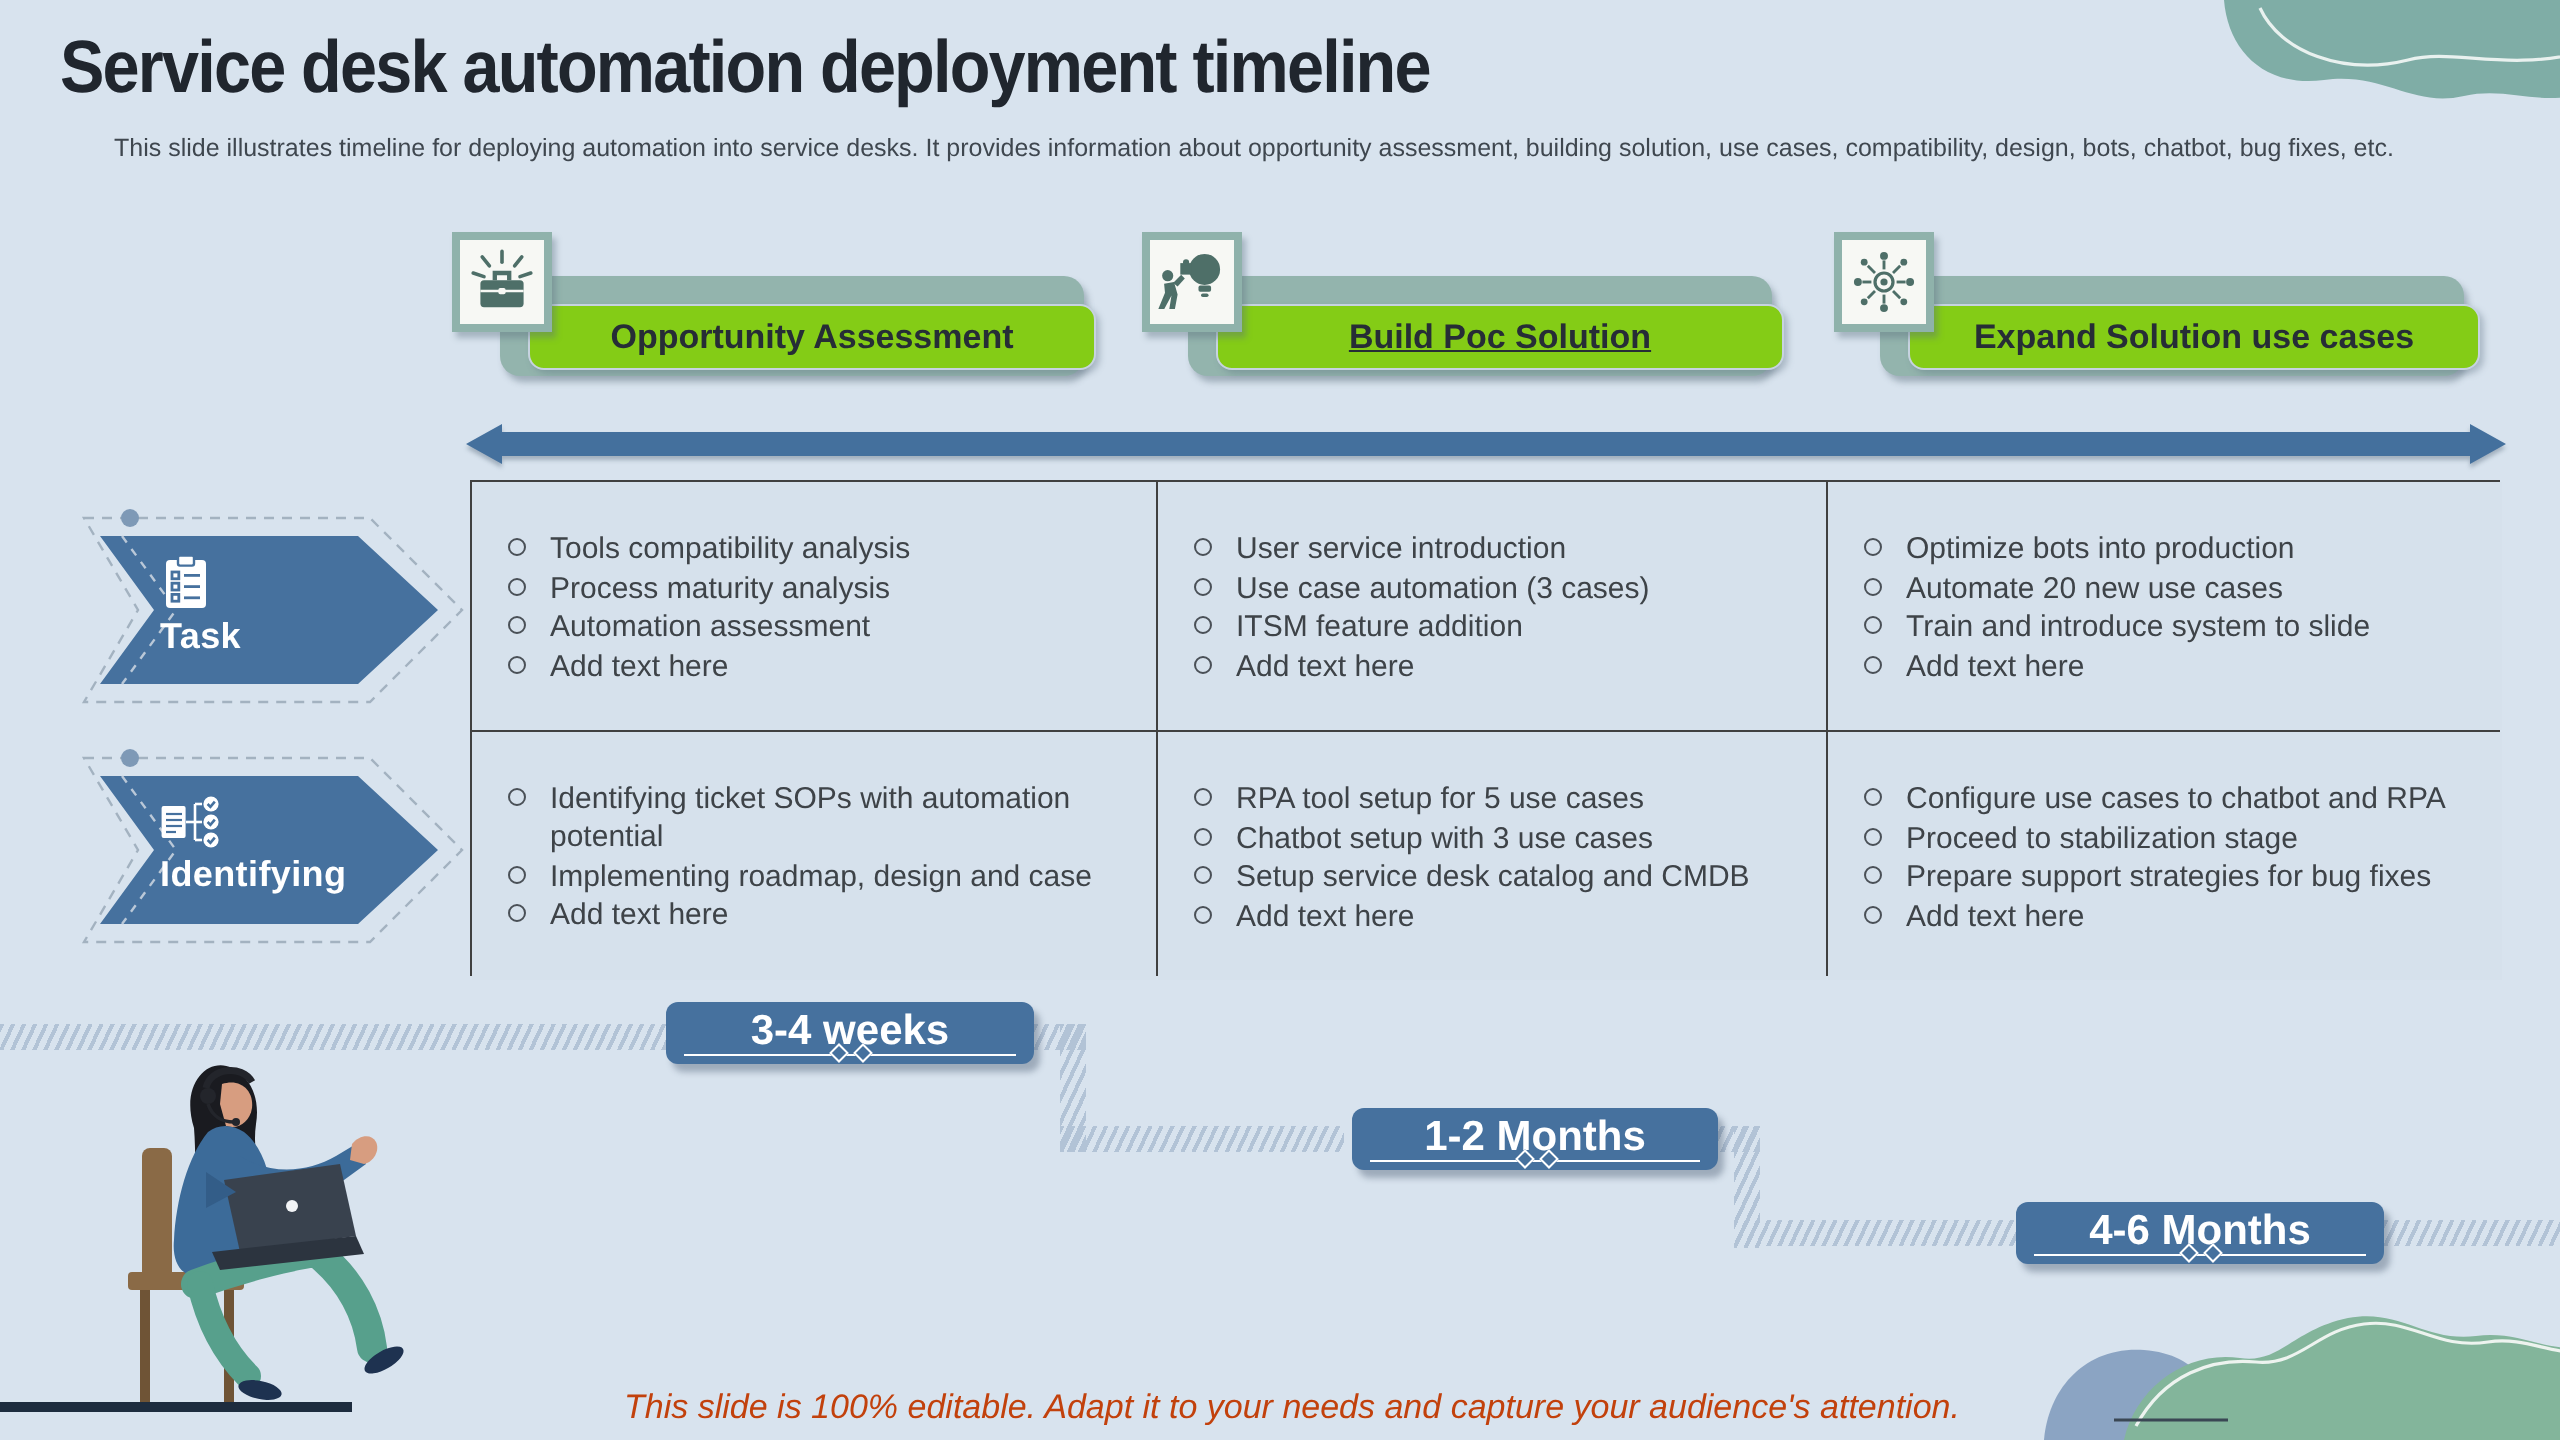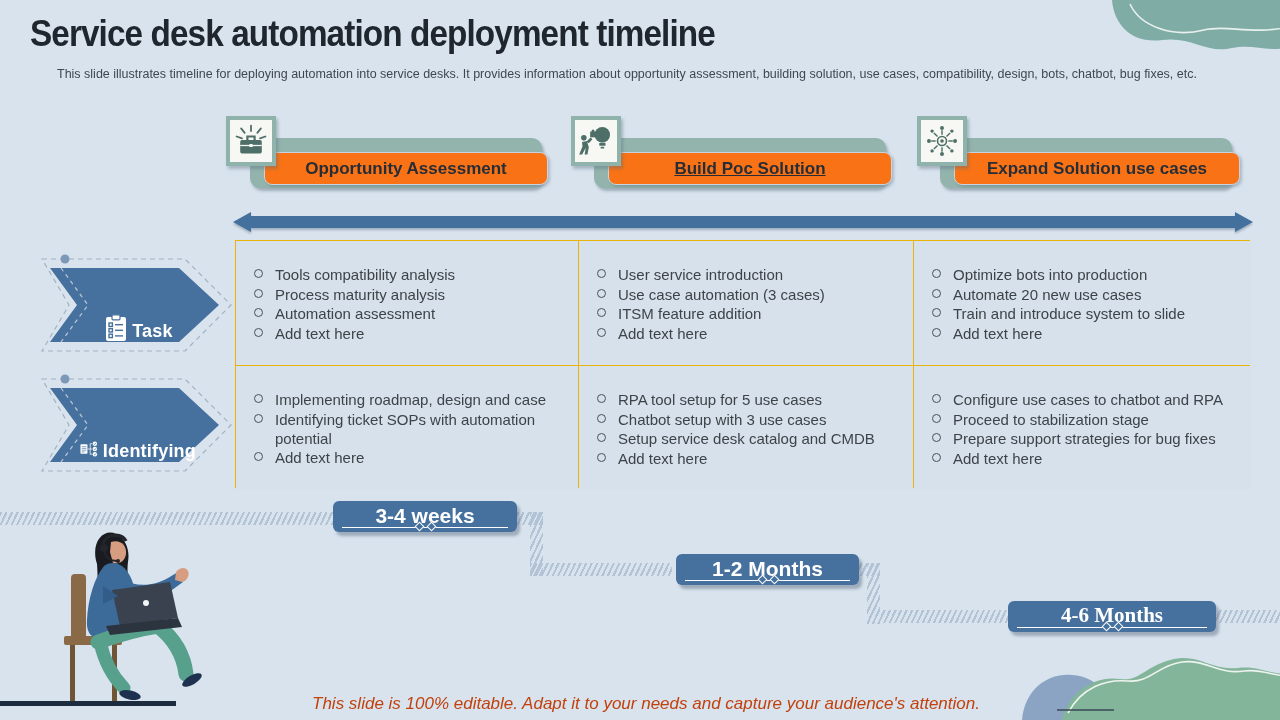--- a/index.html
+++ b/index.html
@@ -7,43 +7,43 @@
          font-family:"Liberation Sans",sans-serif;padding-left:12px;}
 
   
   .title{position:absolute;left:30px;top:13px;font-size:37px;font-weight:bold;color:#20262e;
          letter-spacing:-1px;transform:scaleX(.9);transform-origin:left center;white-space:nowrap;}
   .subtitle{position:absolute;left:31px;top:67px;font-size:12.5px;color:#3f474f;width:1150px;margin-left:26px;}
 
   
   .bar-bg{position:absolute;top:138px;width:292px;height:50px;background:#93b4ad;border-radius:10px;
           box-shadow:2px 3px 3px rgba(90,110,125,.45);}
-  .label-box{position:absolute;top:152px;height:31px;background:#f97316;border:1px solid #c7d3e0;
+  .label-box{position:absolute;top:152px;height:31px;background:#84cc16;border:1px solid #c7d3e0;
           border-radius:8px;box-shadow:2px 2px 3px rgba(90,110,125,.35);display:flex;align-items:center;
           justify-content:center;font-weight:bold;font-size:17px;color:#262d36;}
   .icon-box{position:absolute;top:116px;width:42px;height:42px;background:#f7f8f4;border:4px solid #8fb2ab;
           box-shadow:2px 3px 3px rgba(90,110,125,.4);display:flex;align-items:center;justify-content:center;}
 
   
   .main-arrow{position:absolute;left:233px;top:212px;filter:drop-shadow(0 2px 1px rgba(60,80,100,.35));}
 
   
   .grid{position:absolute;left:235px;top:240px;width:1015px;height:248px;display:grid;
-        grid-template-columns:342px 334px 337px;grid-template-rows:124px 124px;background:#eab308;
+        grid-template-columns:342px 334px 337px;grid-template-rows:124px 124px;background:#404040;
         gap:1px;padding:1px;box-sizing:border-box;}
   .cell{background:#d6e1ec;padding:24px 8px 8px 16px;box-sizing:border-box;overflow:hidden;}
   ul.bullets{list-style:none;margin:0;padding:0;}
   ul.bullets li{display:flex;font-size:15px;color:#3e4348;line-height:19px;margin-bottom:.5px;}
   ul.bullets li::before{content:"";width:7px;height:7px;border:1.5px solid #4a5057;border-radius:50%;
         margin:4px 12px 0 2px;flex:none;}
 
   
   .row-arrow{position:absolute;left:38px;width:200px;height:106px;}
   .arrow-content{position:absolute;left:42px;top:14px;width:116px;height:78px;display:flex;
-        align-items:flex-end;justify-content:center;gap:3px;color:#fff;}
+        flex-direction:column;align-items:flex-start;justify-content:center;gap:3px;color:#fff;}
   .arrow-label{font-weight:bold;font-size:18px;letter-spacing:.2px;}
 
   
   .hatch{position:absolute;background:repeating-linear-gradient(115deg,#b2c3d6 0 2px,rgba(178,195,214,0) 2px 5px);z-index:1;}
   .dur{position:absolute;height:31px;background:#46719e;border-radius:6px;color:#fff;font-weight:bold;
        font-size:21px;text-align:center;line-height:29px;box-shadow:3px 4px 3px rgba(70,88,110,.4);z-index:2;}
   .dur .uline{position:absolute;left:9px;right:9px;bottom:4px;height:0;border-top:1.6px solid #fff;}
   .dur .dmark{position:absolute;bottom:2px;width:5px;height:5px;border:1.1px solid #fff;background:#46719e;
        transform:rotate(45deg);}
   .dm1{left:calc(50% - 9px);} .dm2{left:calc(50% + 3px);}
@@ -159,22 +159,22 @@
     <div class="cell">
       <ul class="bullets">
         <li>Optimize bots into production</li>
         <li>Automate 20 new use cases</li>
         <li>Train and introduce system to slide</li>
         <li>Add text here</li>
       </ul>
     </div>
     <div class="cell">
       <ul class="bullets">
+        <li>Identifying ticket SOPs with automation potential</li>
         <li>Implementing roadmap, design and case</li>
-        <li>Identifying ticket SOPs with automation potential</li>
         <li>Add text here</li>
       </ul>
     </div>
     <div class="cell">
       <ul class="bullets">
         <li>RPA tool setup for 5 use cases</li>
         <li>Chatbot setup with 3 use cases</li>
         <li>Setup service desk catalog and CMDB</li>
         <li>Add text here</li>
       </ul>
@@ -265,21 +265,21 @@
     <span class="uline"></span>
     <span class="dmark dm1"></span>
     <span class="dmark dm2"></span>
   </div>
   <div class="dur" style="left:676px;top:554px;width:183px;">
     <span>1-2 Months</span>
     <span class="uline"></span>
     <span class="dmark dm1"></span>
     <span class="dmark dm2"></span>
   </div>
-  <div class="dur" style="left:1008px;top:601px;width:208px;font-family:Liberation Serif, serif;">
+  <div class="dur" style="left:1008px;top:601px;width:184px;">
     <span>4-6 Months</span>
     <span class="uline"></span>
     <span class="dmark dm1"></span>
     <span class="dmark dm2"></span>
   </div>
 
   <svg class="person" width="320" height="190" viewBox="0 0 320 190">
     <rect x="0" y="171" width="176" height="5" fill="#1d2c3e"></rect>
     <rect x="71" y="44" width="15" height="70" rx="4" fill="#8a6a46"></rect>
     <rect x="70" y="114" width="5" height="57" fill="#6f5436"></rect>

